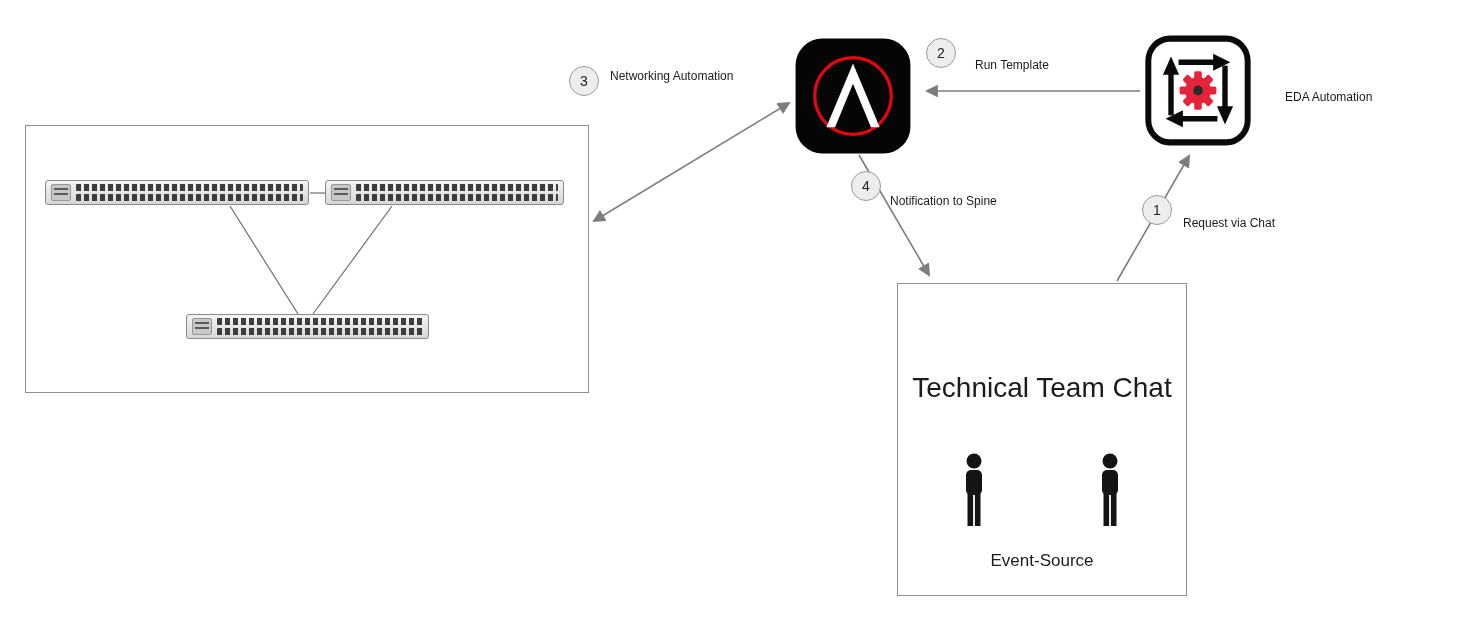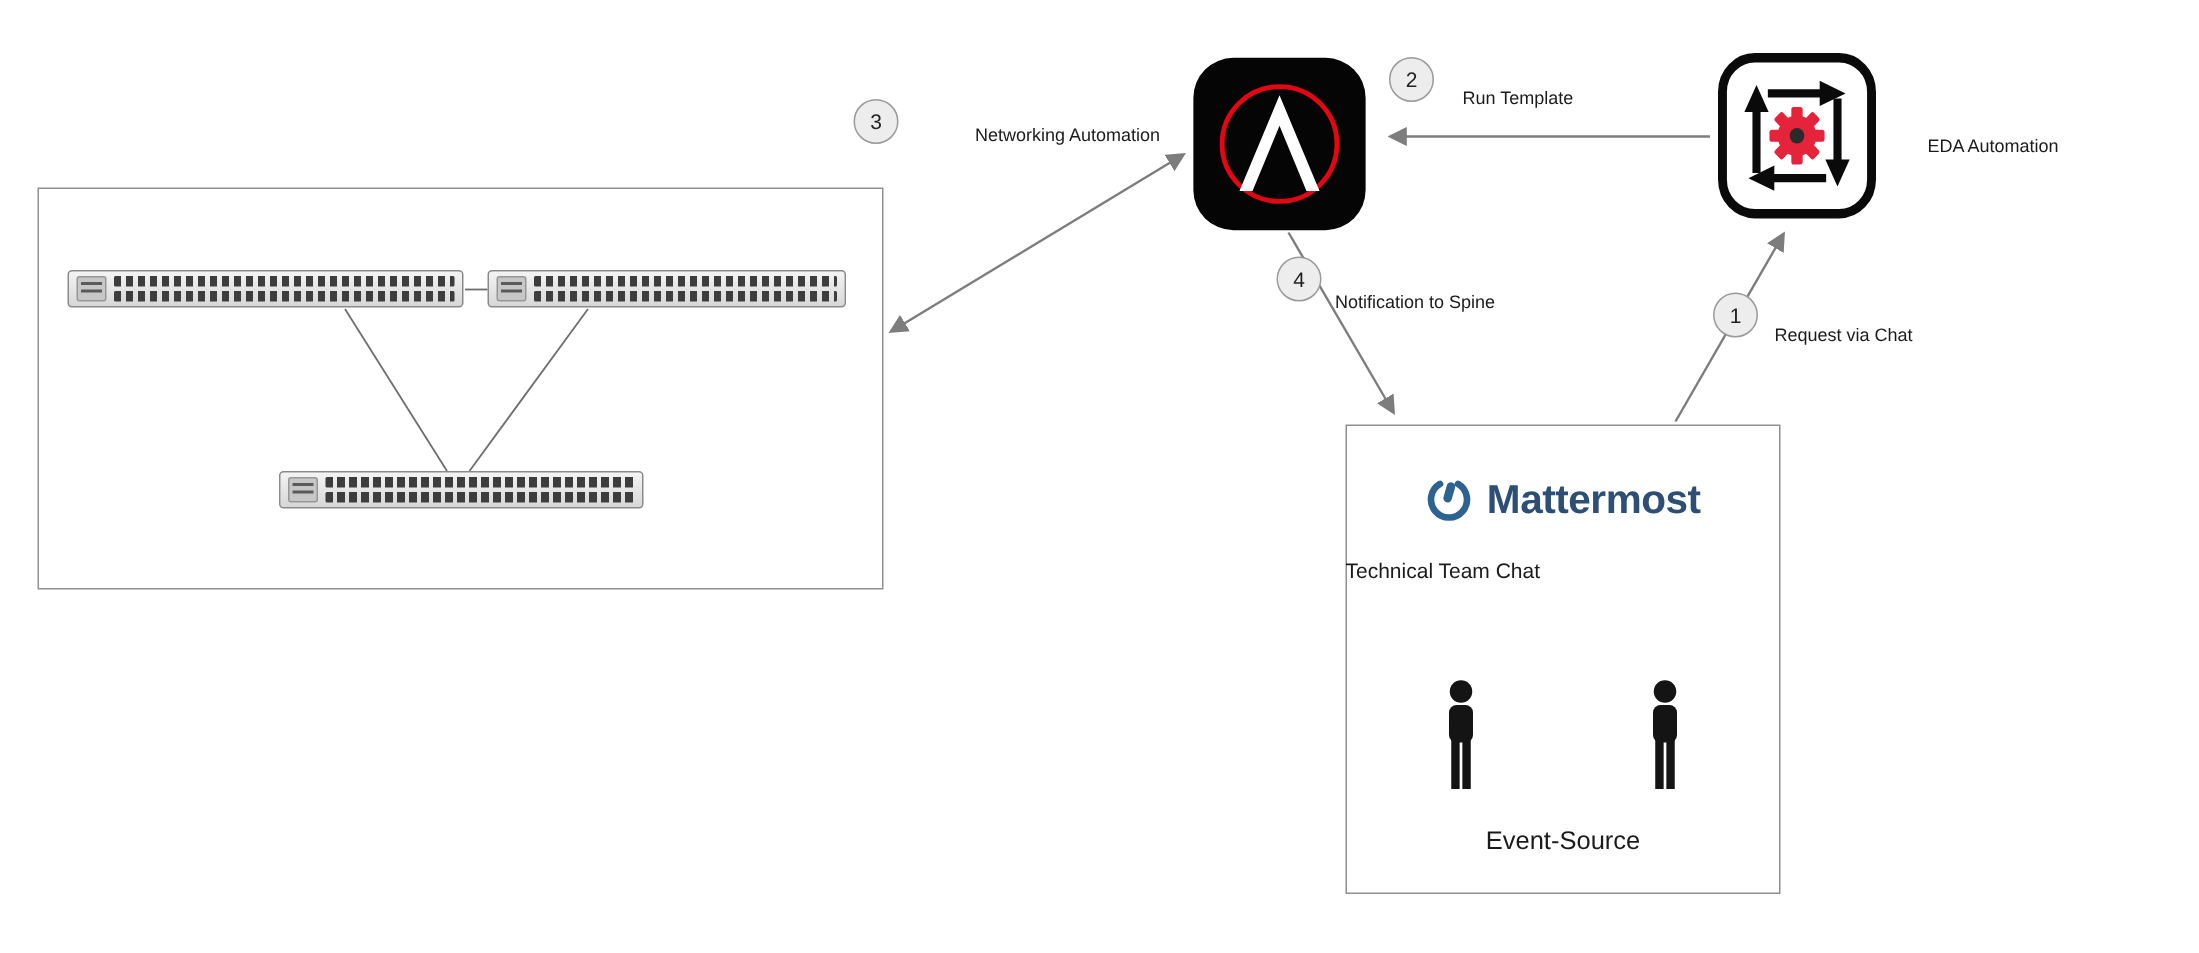--- a/index.html
+++ b/index.html
@@ -37,21 +37,21 @@
   .switch .ports .row{height:7px;border-radius:1px;
     background-image:repeating-linear-gradient(90deg,#3d3d3d 0 5px,rgba(0,0,0,0) 5px 8px);}
 
   
   .ansible-wrap{position:absolute;left:795px;top:38px;width:116px;height:116px;z-index:10;}
   .eda-wrap{position:absolute;left:1144px;top:34px;width:108px;height:113px;z-index:10;}
 
   
   .mm-row{position:absolute;left:0;right:0;top:34px;display:flex;justify-content:center;align-items:center;gap:9px;z-index:10;}
   .mm-word{font-size:27px;font-weight:bold;color:#2d4f76;letter-spacing:-0.3px;}
-  .chat-subtitle{position:absolute;left:0;right:0;top:89px;font-size:14px;z-index:10;}
+  .chat-subtitle{position:absolute;left:0;right:0;top:89px;font-size:28px;text-align:center;z-index:10;}
   .persons{position:absolute;left:0;right:0;top:170px;display:flex;justify-content:center;gap:102px;z-index:10;}
   .chat-footer{position:absolute;left:0;right:0;top:268px;font-size:17px;text-align:center;z-index:10;}
 </style>
 </head>
 <body>
 
 <div class="canvas">
 
   <div class="outline-box" style="left:25px;top:125px;width:564px;height:268px;"></div>
 
@@ -162,32 +162,25 @@
   </div>
   <div class="step-circle" style="left:569px;top:66px;">
     <span>3</span>
   </div>
   <div class="step-circle" style="left:851px;top:171px;">
     <span>4</span>
   </div>
 
   <div class="label" style="left:1183px;top:209px;">Request via Chat</div>
   <div class="label" style="left:975px;top:51px;">Run Template</div>
-  <div class="label" style="left:610px;top:76px;width:132px;margin-left:40px;">Networking Automation</div>
+  <div class="label" style="left:610px;top:62px;width:132px;">Networking Automation</div>
   <div class="label" style="left:890px;top:187px;">Notification to Spine</div>
 
   <div class="abs" style="left:897px;top:283px;width:290px;height:313px;z-index:9;">
 
-    <div class="mm-row">
-      <svg width="32" height="32" viewBox="0 0 36 36">
-        <path d="M24.75 6.31 A13.5 13.5 0 1 1 11.25 6.31" stroke="#2d6391" stroke-width="5" fill="none" stroke-linecap="round"></path>
-        <rect x="15.2" y="4.8" width="6.4" height="15.5" rx="3.2" transform="rotate(16 18 12)" fill="#2d6391"></rect>
-      </svg>
-      <span class="mm-word">Mattermost</span>
-    </div>
 
     <div class="chat-subtitle">Technical Team Chat</div>
 
     <div class="persons">
       <svg width="34" height="74" viewBox="0 0 34 74">
         <g fill="#141414">
           <circle cx="17" cy="8" r="7.5"></circle>
           <rect x="9" y="17" width="16" height="25" rx="5"></rect>
           <rect x="10.5" y="40" width="5.6" height="33"></rect>
           <rect x="17.9" y="40" width="5.6" height="33"></rect>

